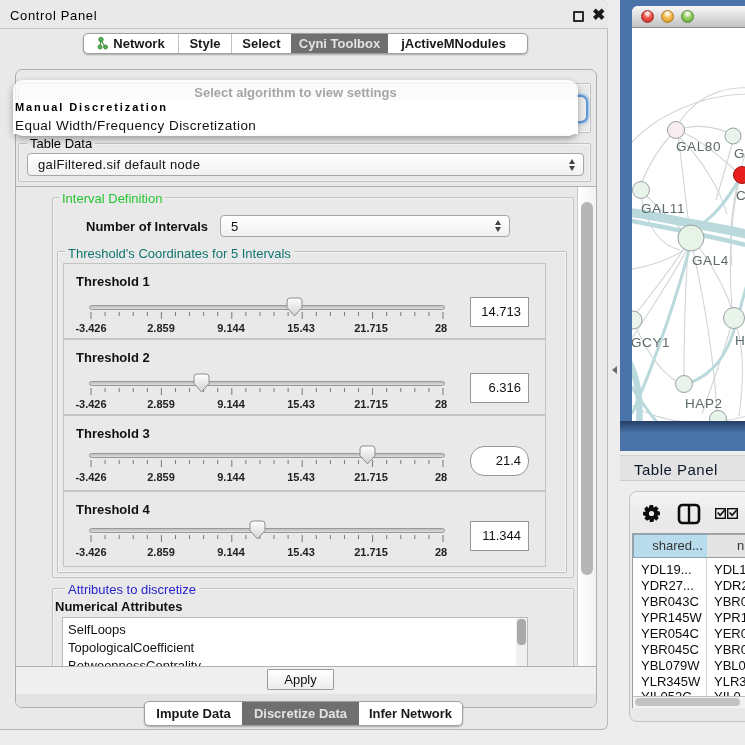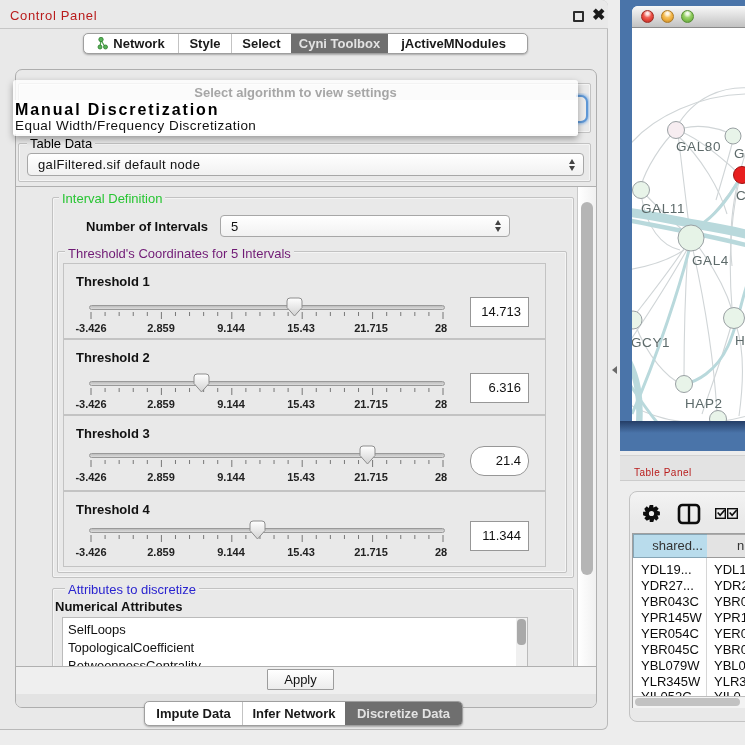--- a/index.html
+++ b/index.html
@@ -8,21 +8,21 @@
 .abs { position:absolute; }
 #stage { position:relative; width:745px; height:745px; }
 
 #win {
   left:0; top:0; width:608px; height:730px;
   background:#e9e9e9; border:1px solid #b9b9b9; border-left:none;
   border-radius:0 6px 6px 0;
 }
 #titlebar { left:0; top:0; width:608px; height:29px; background:#e9e9e9;
   border-bottom:1px solid #c6c6c6; border-radius:0 6px 0 0;}
-#titletxt { left:10px; top:8px; font-size:13px; color:#b91c1c; letter-spacing:0.65px; }
+#titletxt { left:10px; top:8px; font-size:13px; color:#000000; letter-spacing:0.65px; }
 #floatbtn { left:573px; top:11px; width:11px; height:11px; border:2px solid #2c2c2c; border-radius:1px;}
 #closebtn { left:592px; top:5px; font-size:16px; font-weight:bold; color:#1a1a1a;}
 
 .tabbar { background:#ffffff; border:1px solid #9f9f9f; border-radius:5px;
   display:flex; overflow:hidden; box-shadow:0 1px 2px rgba(0,0,0,0.28); }
 #toptabs { left:83px; top:33px; width:445px; height:21px; }
 .tab { font-size:13px; color:#191919; font-weight:600; display:flex;
   align-items:center; justify-content:center; height:100%; position:relative;}
 .tab + .tab { border-left:1px solid #c3c3c3; }
 .tab.sel { background:#6f6f6f; color:#e3e3e3; border-left:none; }
@@ -45,47 +45,47 @@
 .stepper:before { top:1px; border-bottom:5px solid #444; }
 .stepper:after { bottom:1px; border-top:5px solid #444; }
 
 #dagrp { left:18px; top:83px; width:573px; height:50px; }
 #ghosttitle { left:27px; top:76px; font-size:13px; font-weight:bold; color:#5d5d5d; background:#e9e9e9; padding:0 3px; letter-spacing:2.45px;}
 #fcclip { left:576px; top:93px; width:14px; height:34px; overflow:hidden; }
 #focuscombo { left:-30px; top:2px; width:42px; height:28px; border-radius:7px;
   background:#ececec; border:2px solid #5e97d5; box-shadow:0 0 3px 1px #8cb6e4;}
 
 #popup { left:13px; top:80px; width:565px; height:56px;
-  background:rgba(255,255,255,0.80); border-radius:3px;
+  background:rgba(255,255,255,0.80); border-radius:10px;
   box-shadow:0 3px 7px rgba(0,0,0,0.35); }
 #popup .hint { position:absolute; left:0; right:0; top:5px; text-align:center;
   color:#a6a6a6; font-size:13px; font-weight:600; }
 #popup .r1 { position:absolute; left:0px; top:20px; width:100%; height:17px; background:#fff;}
 #popup .r2 { position:absolute; left:0px; top:37px; width:100%; height:17px; background:#fff;}
-#popup .t1 { position:absolute; left:2px; top:21px; font-size:16px; font-weight:bold; color:#000; letter-spacing:1.9px;}
+#popup .t1 { position:absolute; left:2px; top:21px; font-size:11px; font-weight:bold; color:#000; letter-spacing:1.9px;}
 #popup .t2 { position:absolute; left:2px; top:38px; font-size:13.5px; color:#101010; letter-spacing:0.45px;}
 
 #tdgrp { left:18px; top:143px; width:573px; height:39px; }
 #tdtitle { left:27px; top:136px; }
 #tdcombo { left:27px; top:153px; width:557px; height:23px; }
 
 #scrollpane { left:15px; top:186px; width:582px; height:481px;
   border:1px solid #b0b0b0; background:#e9e9e9; }
 #clip { left:16px; top:187px; width:565px; height:479px; overflow:hidden; }
 
 #vsb { left:577px; top:187px; width:19px; height:479px; background:linear-gradient(90deg,#ffffff,#f1f1f1);
   border-left:1px solid #c9c9c9;}
 #vsbthumb { left:581px; top:202px; width:12px; height:373px; background:#b5b5b5; border-radius:6px;}
 
 #idgrp { left:36px; top:10px; width:522px; height:381px; }
 #idtitle { left:43px; top:4px; color:#27c532; }
 #noi { left:70px; top:32px; font-size:13px; font-weight:bold; color:#111;}
 #noicombo { left:204px; top:28px; width:290px; height:22px; }
 #tcgrp { left:41px; top:64px; width:510px; height:322px; }
-#tctitle { left:49px; top:59px; color:#701a75; }
+#tctitle { left:49px; top:59px; color:#0f766e; }
 .tbox { position:absolute; left:47px; width:483px; height:76px;
   border:1px solid #c3c3c3; }
 .ttitle { position:absolute; left:12px; top:10px; font-size:13px; font-weight:bold; color:#111;}
 .track { position:absolute; left:26px; width:356px; height:5px; border-radius:3px;
   background:linear-gradient(#bdbdbd,#dcdcdc); border:1px solid #999; }
 .vbox { position:absolute; left:454px; width:59px; height:30px; background:#fff;
   border:1px solid #979797; font-size:13px; color:#111; text-align:right;
   line-height:28px; padding-right:7px;}
 .lblrow { position:absolute; left:0px; width:483px; height:12px; font-size:11px;
   font-weight:bold; color:#222; }
@@ -117,21 +117,21 @@
 #netwin { left:632px; top:6px; width:113px; height:415px; background:#fff;
   border-radius:6px 0 0 0; overflow:hidden; }
 #nettitle { position:absolute; left:0; top:0; width:113px; height:22px;
   background:linear-gradient(#f8f8f8,#cdcdcd 80%,#c2c2c2);
   border-bottom:1px solid #8b8b8b; }
 .light { position:absolute; top:4px; width:13px; height:13px; border-radius:50%; }
 #netshadow { left:620px; top:421px; width:125px; height:12px;
   background:linear-gradient(rgba(16,32,66,0.65), rgba(74,116,169,0)); }
 #tpbar { left:620px; top:455px; width:125px; height:26px; background:#e3e3e3;
   border-top:1px solid #d2d2d2; border-bottom:1px solid #cccccc; }
-#tptxt { left:634px; top:461px; font-size:10px; color:#b91c1c; letter-spacing:0.5px;margin-top:6px; }
+#tptxt { left:634px; top:461px; font-size:15px; color:#0f172a; letter-spacing:0.5px; }
 #tablebox { left:629px; top:491px; width:120px; height:231px;
   background:linear-gradient(#f3f3f3,#e9e9e9 30px,#e9e9e9); border:1px solid #c3c3c3; border-radius:8px 0 0 8px; }
 
 #dtable { left:632px; top:533px; width:113px; height:175px; background:#fff;
   border:1px solid #9f9f9f; border-right:none; }
 #rowclip { left:633px; top:558px; width:112px; height:138px; overflow:hidden; }
 #thead1 { left:633px; top:534px; width:89px; height:24px; background:#b9dcec;
   border:1px solid #86a5b5; font-size:13px; color:#333; text-align:center; line-height:22px;}
 #thead2 { left:707px; top:534px; width:38px; height:24px; background:#e3e3e3;
   border-top:1px solid #aaa; font-size:13px; color:#333; padding-left:30px; line-height:22px; border-bottom:1px solid #9a9a9a;}
@@ -417,22 +417,22 @@
     <div class="t1">Manual Discretization</div>
     <div class="t2">Equal Width/Frequency Discretization</div>
   </div>
 
   <div class="abs" id="applyrow1"></div>
   <div class="abs" id="applyrow2"></div>
   <div class="abs" id="applybtn">Apply</div>
 
   <div class="abs tabbar" id="bottabs">
     <div class="tab" style="width:97px;">Impute Data</div>
+    <div class="tab sel" style="width:117px;">Discretize Data</div>
     <div class="tab" style="width:103px;">Infer Network</div>
-    <div class="tab sel" style="width:117px;">Discretize Data</div>
   </div>
   <div class="abs" id="splitarrow"></div>
 
   <div class="abs" id="bluebox"></div>
   <div class="abs" id="netwin">
     <svg id="netsvg" width="113" height="415" viewBox="0 0 113 415" style="position:absolute;left:0;top:0;">
       <g transform="translate(0,22)">
 
         <g fill="none" stroke="#d0d5d7" stroke-width="1.1">
           <path d="M-5,120 C 20,88 70,66 118,66"></path>

